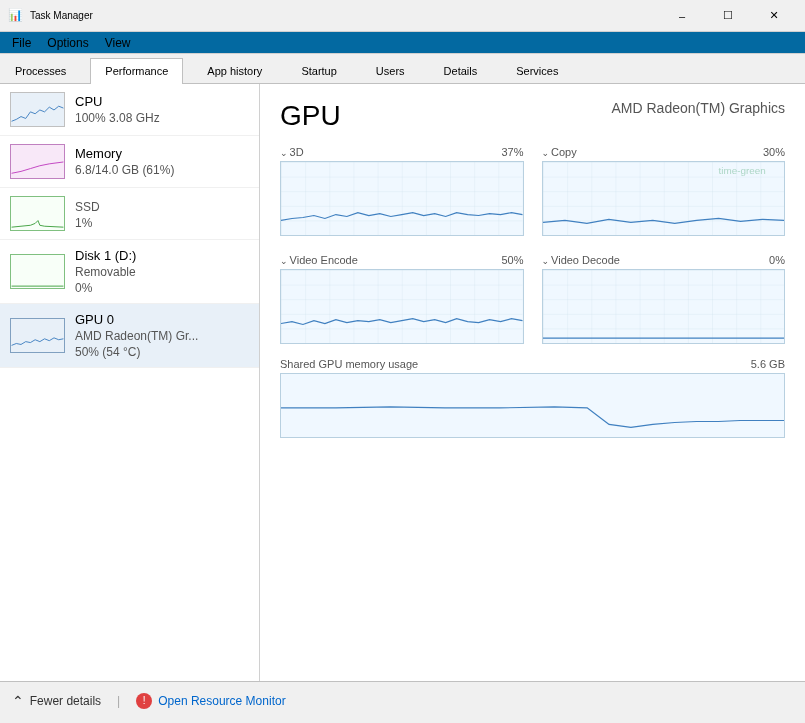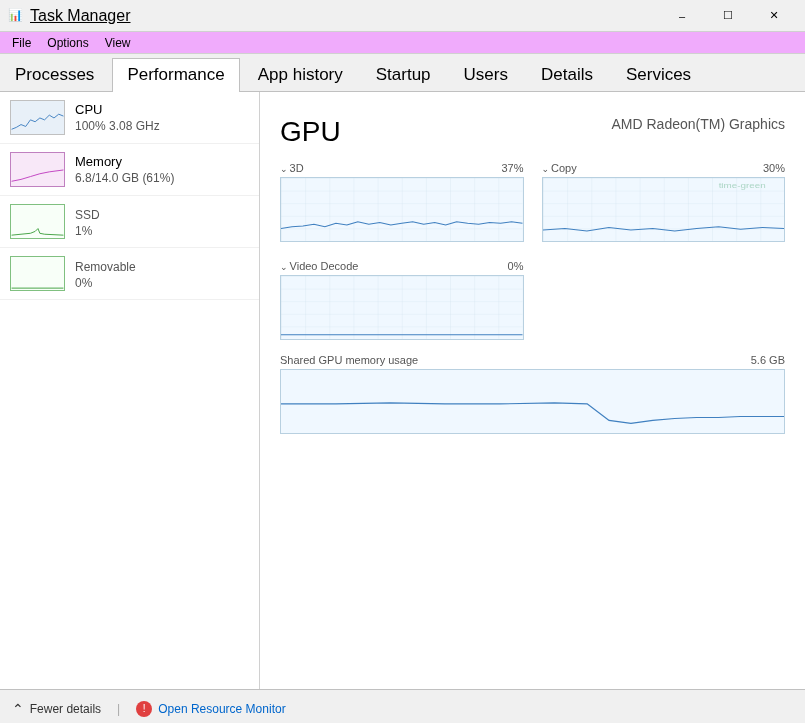--- a/index.html
+++ b/index.html
@@ -8,32 +8,32 @@
     
     .title-bar {
       background: #f0f0f0;
       height: 32px;
       display: flex;
       align-items: center;
       padding: 0 8px;
       border-bottom: 1px solid #d0d0d0;
     }
     .title-bar-icon { width: 16px; height: 16px; margin-right: 6px; }
-    .title-bar-text { font-size: 16px; flex: 1; text-decoration: underline; }
+    .title-bar-text { font-size: 10px; flex: 1; }
     .title-bar-controls { display: flex; gap: 0; }
     .title-bar-btn {
       width: 46px; height: 32px;
       border: none; background: transparent;
       font-size: 11px; cursor: pointer;
       display: flex; align-items: center; justify-content: center;
     }
 
     
     .menu-bar {
-      background: #f0abfc;
+      background: #0369a1;
       height: 22px;
       display: flex;
       align-items: center;
       padding: 0 4px;
       border-bottom: 1px solid #d0d0d0;
     }
     .menu-item {
       padding: 2px 8px;
       font-size: 12px;
       cursor: pointer;
@@ -42,25 +42,25 @@
     
     .tabs {
       background: #f0f0f0;
       display: flex;
       border-bottom: 1px solid #c0c0c0;
       padding-top: 4px;
       padding-left: 0;
     }
     .tab {
       padding: 6px 14px;
-      font-size: 17px;
+      font-size: 11px;
       cursor: pointer;
       border: 1px solid transparent;
       border-bottom: none;
-      margin-right: 3px;
+      margin-right: 9px;
       background: transparent;
     }
     .tab.active {
       background: white;
       border-color: #c0c0c0;
       border-bottom-color: white;
       margin-bottom: -1px;
       z-index: 1;
     }
 
@@ -101,21 +101,21 @@
     
     .thumb-cpu { background: #e8f0f8; }
     .thumb-memory { background: #f8e8f8; border-color: #c080c0; }
     .thumb-disk0 { background: #f8fff8; border-color: #80c080; }
     .thumb-disk1 { background: #f8fff8; border-color: #80c080; }
     .thumb-gpu { background: #e8f0f8; border-color: #80a0c0; }
 
     
     .right-panel {
       flex: 1;
-      padding: 24px 20px;
+      padding: 16px 20px;
       overflow-y: auto;
       background: white;
     }
     .gpu-header {
       display: flex;
       justify-content: space-between;
       align-items: flex-start;
       margin-bottom: 14px;
     }
     .gpu-title { font-size: 28px; font-weight: 300; }
@@ -131,21 +131,21 @@
     .chart-box { }
     .chart-label-row {
       display: flex;
       justify-content: space-between;
       font-size: 11px;
       color: #555;
       margin-bottom: 3px;
     }
     .chart-area {
       width: 100%;
-      height: 65px;
+      height: 75px;
       border: 1px solid #b8d0e0;
       background: #f0f8ff;
       position: relative;
       overflow: hidden;
     }
 
     
     .chart-full { margin-bottom: 10px; }
     .chart-full .chart-area { height: 65px; }
 
@@ -253,25 +253,38 @@
       </div>
     </div>
 
     <div class="sidebar-item">
       <div class="sidebar-thumb thumb-disk1">
         <svg viewBox="0 0 55 35" style="width:100%;height:100%">
           <polyline points="0,33 55,33" fill="none" stroke="#40a040" stroke-width="1"></polyline>
         </svg>
       </div>
       <div class="sidebar-info">
+        <div class="sidebar-title">Disk 1 (D:)</div>
         <div class="sidebar-sub">Removable</div>
         <div class="sidebar-sub">0%</div>
       </div>
     </div>
 
+    <div class="sidebar-item active">
+      <div class="sidebar-thumb thumb-gpu">
+        <svg viewBox="0 0 55 35" style="width:100%;height:100%">
+          <polyline points="0,28 5,26 10,27 15,24 20,25 25,22 30,24 35,21 40,23 45,20 50,22 55,21" fill="none" stroke="#4080c0" stroke-width="1"></polyline>
+        </svg>
+      </div>
+      <div class="sidebar-info">
+        <div class="sidebar-title">GPU 0</div>
+        <div class="sidebar-sub">AMD Radeon(TM) Gr...</div>
+        <div class="sidebar-sub">50%  (54 °C)</div>
+      </div>
+    </div>
 
   </div>
 
   <div class="right-panel">
 
     <div class="gpu-header">
       <div class="gpu-title">GPU</div>
       <div class="gpu-model">AMD Radeon(TM) Graphics</div>
     </div>
 
@@ -309,20 +322,34 @@
           <svg class="mini-chart" viewBox="0 0 220 75" preserveAspectRatio="none">
             <rect width="220" height="75" fill="#f0f8ff"></rect>
             <rect width="220" height="75" fill="url(#g1)"></rect>
             <rect width="220" height="75" fill="url(#gh1)"></rect>
             <polyline points="0,62 20,60 40,63 60,59 80,62 100,60 120,63 140,60 160,58 180,61 200,59 220,60" fill="none" stroke="#4080c0" stroke-width="1.2"></polyline>
             <text x="160" y="12" font-size="9" fill="#80c0a0" opacity="0.6">time-green</text>
           </svg>
         </div>
       </div>
 
+      <div class="chart-box">
+        <div class="chart-label-row">
+          <span><span class="chevron-down">⌄</span><span>Video Encode</span></span>
+          <span>50%</span>
+        </div>
+        <div class="chart-area">
+          <svg class="mini-chart" viewBox="0 0 220 75" preserveAspectRatio="none">
+            <rect width="220" height="75" fill="#f0f8ff"></rect>
+            <rect width="220" height="75" fill="url(#g1)"></rect>
+            <rect width="220" height="75" fill="url(#gh1)"></rect>
+            <polyline points="0,55 10,53 20,56 30,52 40,55 50,51 60,54 70,52 80,53 90,51 100,54 110,52 120,50 130,53 140,51 150,54 160,50 170,53 180,54 190,51 200,53 210,50 220,52" fill="none" stroke="#4080c0" stroke-width="1.2"></polyline>
+          </svg>
+        </div>
+      </div>
 
       <div class="chart-box">
         <div class="chart-label-row">
           <span><span class="chevron-down">⌄</span><span>Video Decode</span></span>
           <span>0%</span>
         </div>
         <div class="chart-area">
           <svg class="mini-chart" viewBox="0 0 220 75" preserveAspectRatio="none">
             <rect width="220" height="75" fill="#f0f8ff"></rect>
             <rect width="220" height="75" fill="url(#g1)"></rect>

